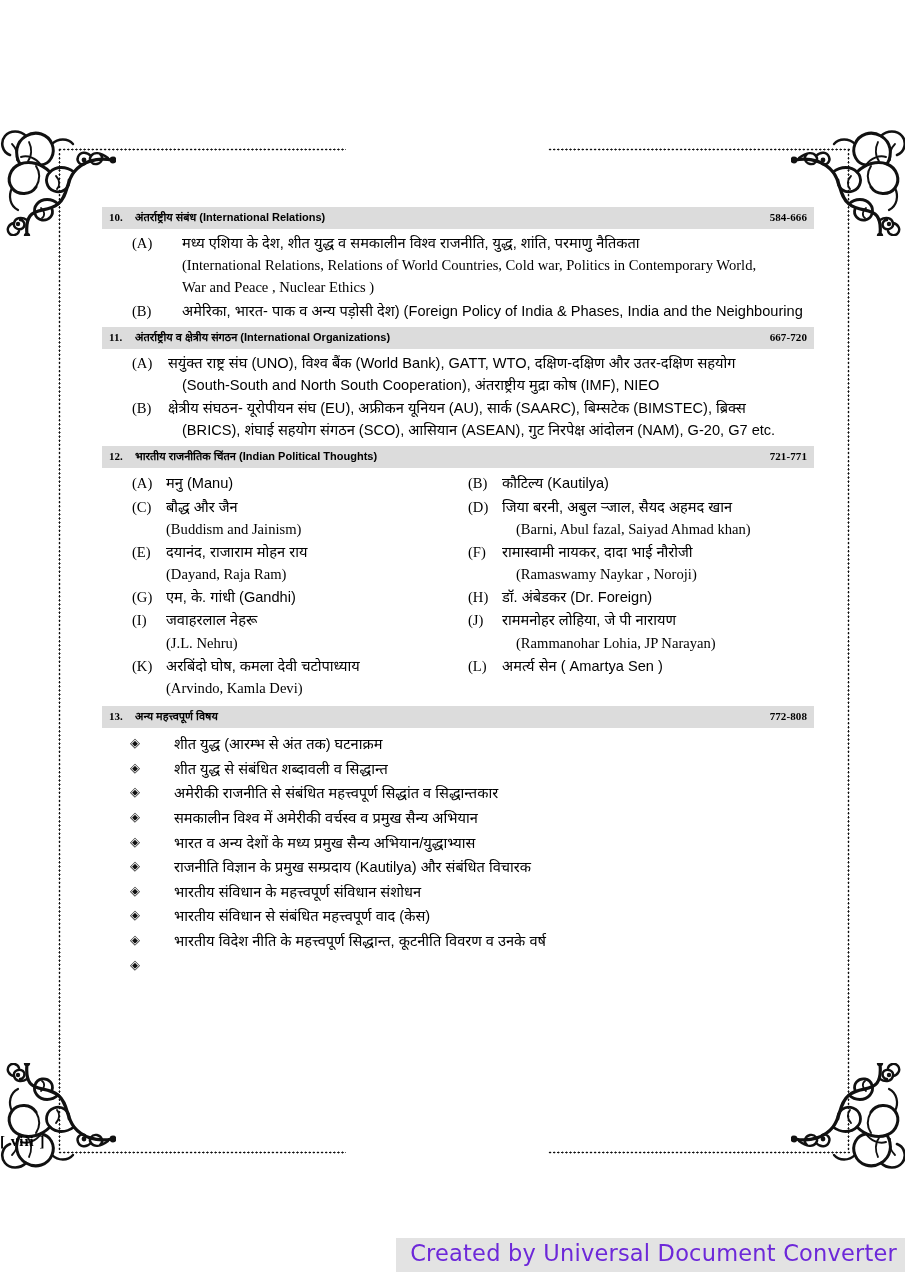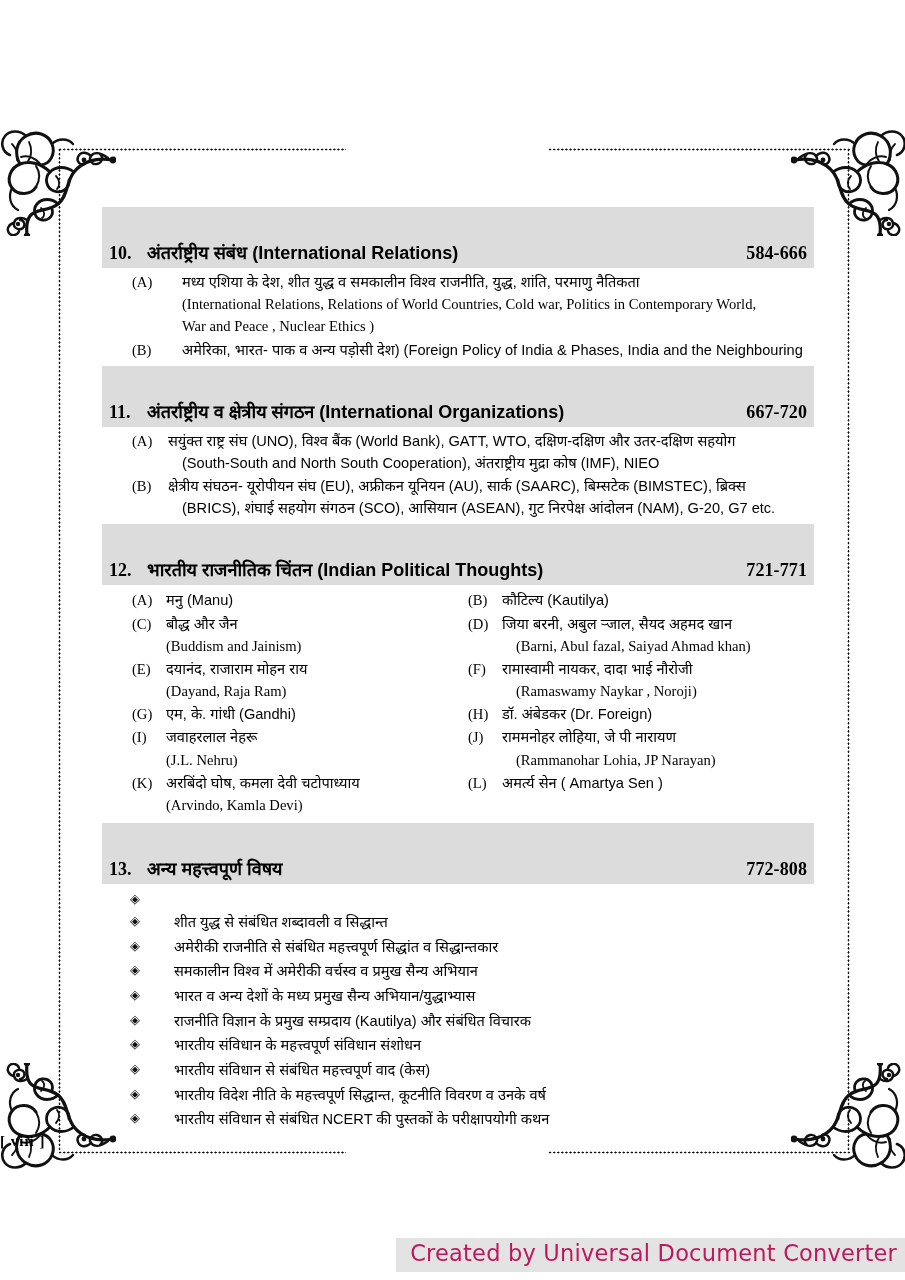--- a/index.html
+++ b/index.html
@@ -67,34 +67,32 @@
     left: 102px;
     top: 207px;
     width: 712px;
   }
 
   .sec-head {
     background: #dcdcdc;
     display: flex;
     align-items: baseline;
     font-weight: bold;
-    font-size: 18px;
+    font-size: 11px;
     line-height: 1.0;
     padding: 5px 7px 6px 7px;
     box-sizing: border-box;
-    gap: 12px;
   }
   .sec-num {
     width: 26px;
     flex: none;
   }
   .sec-title {
     flex: 1 1 auto;
     white-space: nowrap;
-    margin-top: 32px;
   }
   .sec-pages {
     flex: none;
     padding-left: 10px;
     letter-spacing: 0.1px;
   }
 
   .dev { font-family: "Liberation Sans", "DejaVu Sans", sans-serif; }
 
   .items { padding: 3px 0 4px 0; }
@@ -166,21 +164,21 @@
     letter-spacing: 1px;
   }
 
   
   #watermark {
     position: absolute;
     right: 0;
     top: 1238px;
     padding: 3px 8px 5px 14px;
     background: #e3e3e3;
-    color: #be185d;
+    color: #6d28d9;
     font-family: "DejaVu Sans", "Liberation Sans", sans-serif;
     font-size: 22.5px;
     line-height: 1.15;
     letter-spacing: 0.2px;
     white-space: nowrap;
   }
 </style>
 </head>
 <body>
 
@@ -458,20 +456,21 @@
     </div>
 
     <div class="sec-head">
       <span class="sec-num">13.</span>
       <span class="sec-title dev">अन्य महत्त्वपूर्ण विषय</span>
       <span class="sec-pages">772-808</span>
     </div>
     <div class="bullets">
       <div class="bullet-row">
         <span class="bullet-mark">◈</span>
+        <span class="bullet-text dev">शीत युद्ध (आरम्भ से अंत तक) घटनाक्रम</span>
       </div>
       <div class="bullet-row">
         <span class="bullet-mark">◈</span>
         <span class="bullet-text dev">शीत युद्ध से संबंधित शब्दावली व सिद्धान्त</span>
       </div>
       <div class="bullet-row">
         <span class="bullet-mark">◈</span>
         <span class="bullet-text dev">अमेरीकी राजनीति से संबंधित महत्त्वपूर्ण सिद्धांत व सिद्धान्तकार</span>
       </div>
       <div class="bullet-row">
@@ -493,21 +492,20 @@
       <div class="bullet-row">
         <span class="bullet-mark">◈</span>
         <span class="bullet-text dev">भारतीय संविधान से संबंधित महत्त्वपूर्ण वाद (केस)</span>
       </div>
       <div class="bullet-row">
         <span class="bullet-mark">◈</span>
         <span class="bullet-text dev">भारतीय विदेश नीति के महत्त्वपूर्ण सिद्धान्त, कूटनीति विवरण व उनके वर्ष</span>
       </div>
       <div class="bullet-row">
         <span class="bullet-mark">◈</span>
-        <span class="bullet-text dev">भारतीय संविधान से संबंधित NCERT की पुस्तकों के परीक्षापयोगी कथन</span>
       </div>
     </div>
   </div>
 
   <div id="folio">[ viii ]</div>
 
   <div id="watermark">Created by Universal Document Converter</div>
 </div>
 
 </body></html>

